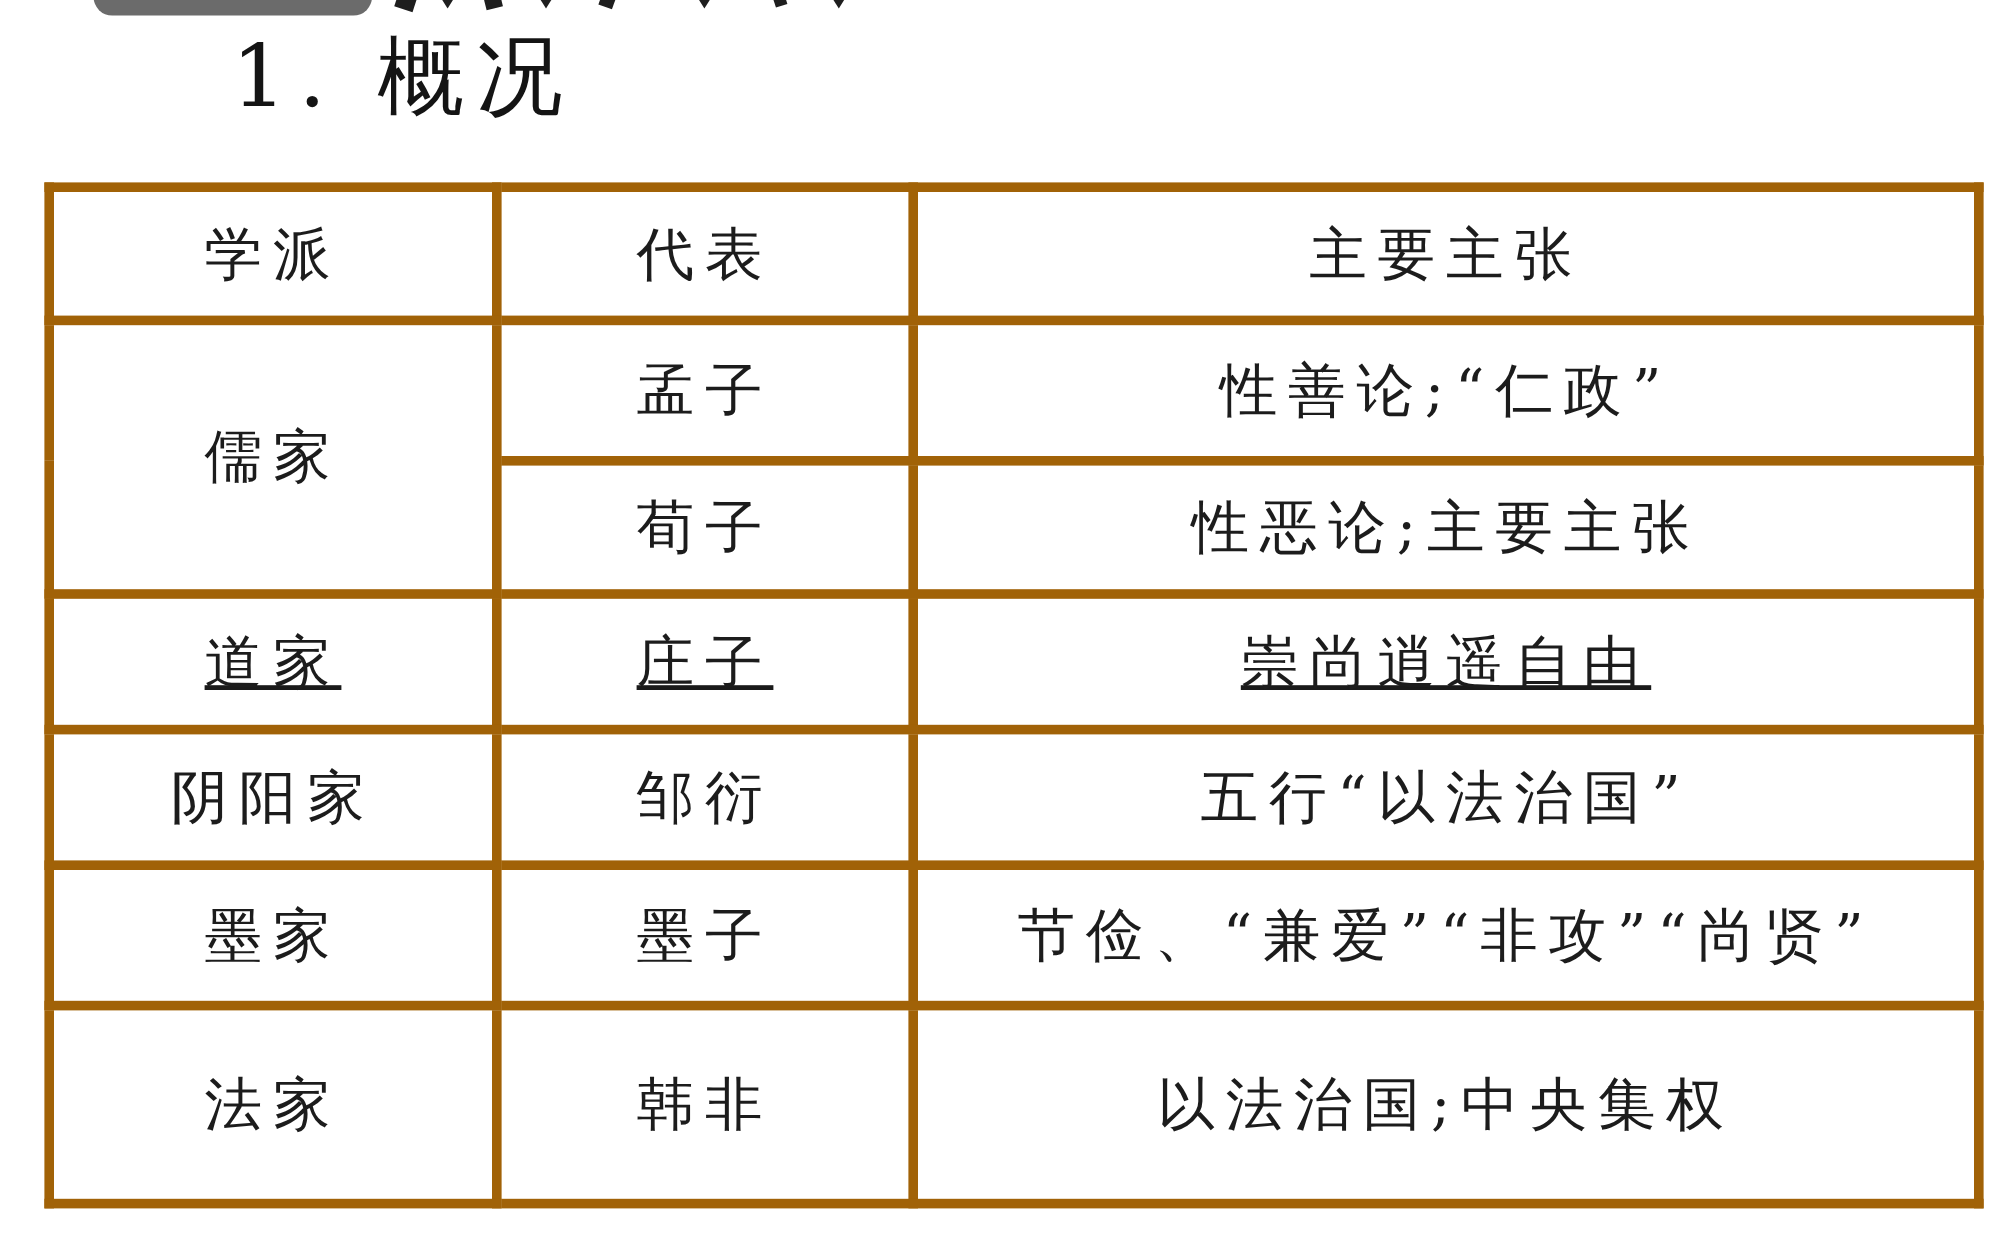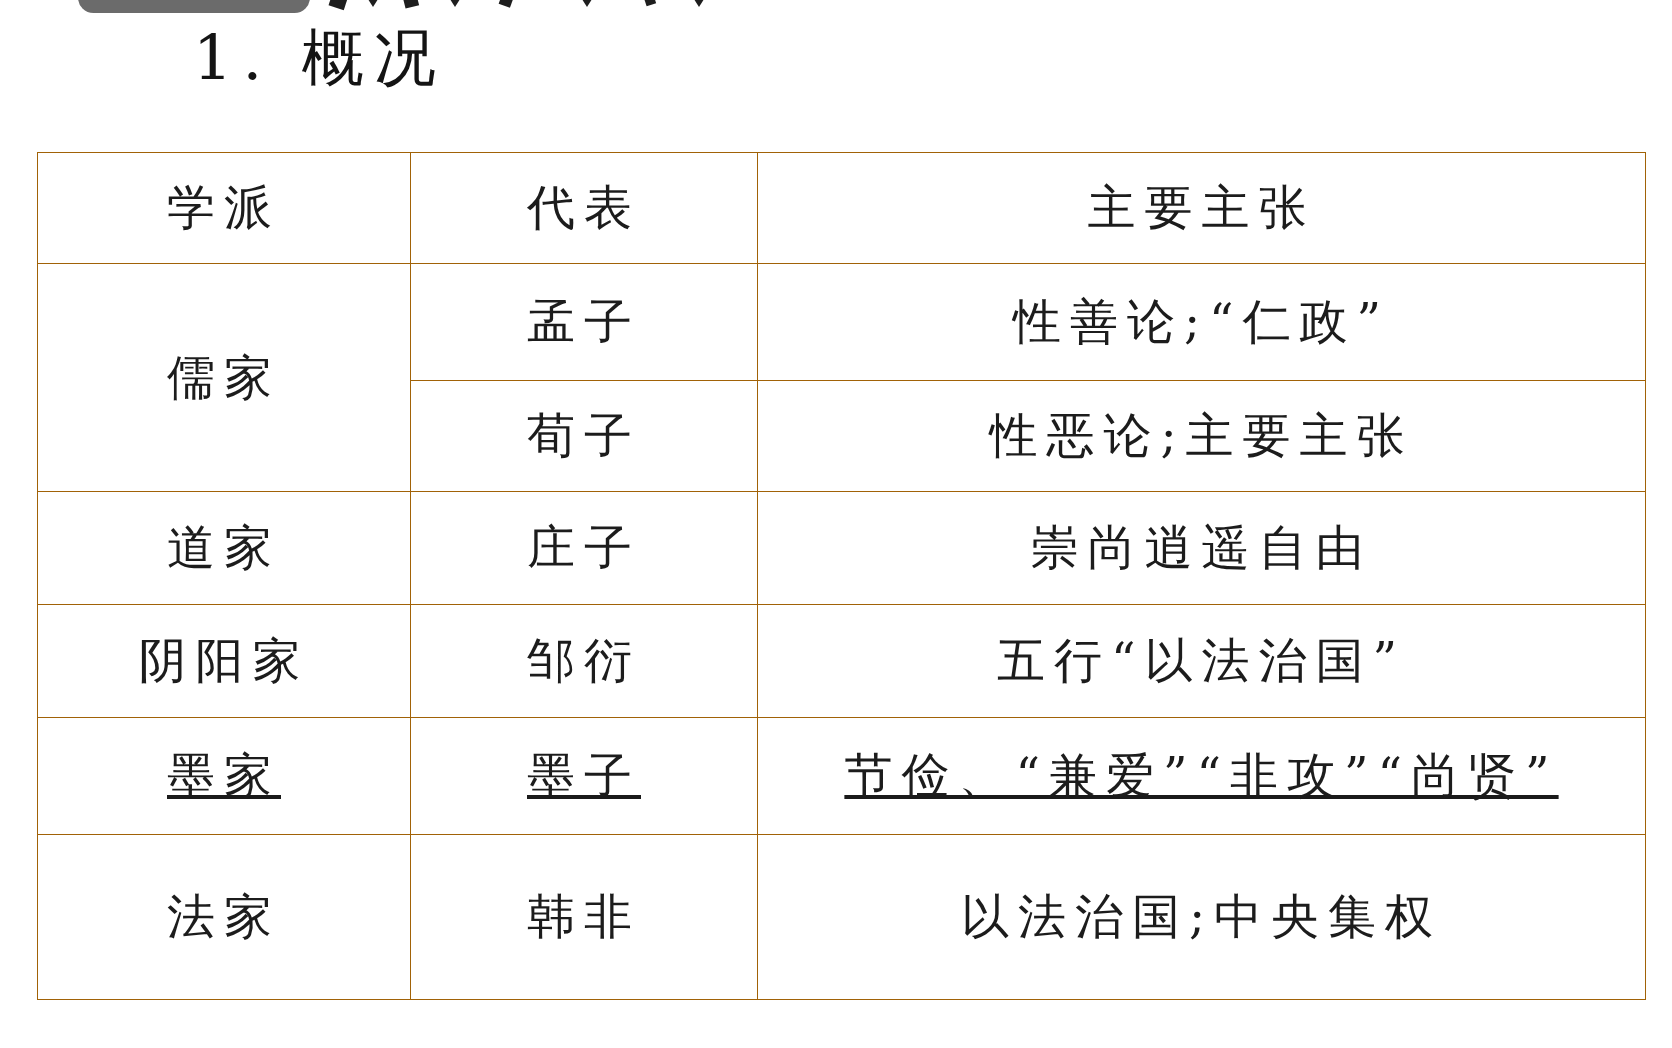--- a/index.html
+++ b/index.html
@@ -39,56 +39,56 @@
     border-right: 7px solid transparent;
     border-top: 11px solid #1e1e1e;
     width: 0; height: 0;
   }
 
   
   .heading {
     position: absolute;
     left: 193px;
     top: 22px;
-    font-size: 62px;
+    font-size: 72px;
     line-height: 1.15;
     letter-spacing: 10px;
     color: #141414;
     white-space: pre;
   }
 
   
   table.overview {
     position: absolute;
     left: 37px;
     top: 152px;
     width: 1608px;
     border-collapse: collapse;
     table-layout: fixed;
   }
   table.overview,
   table.overview td {
-    border: 1px solid #a16207;
+    border: 8px solid #a16207;
   }
   table.overview td {
     text-align: center;
     vertical-align: middle;
     font-size: 48px;
     letter-spacing: 9px;
     color: #1c1c1c;
     padding: 0;
     white-space: nowrap;
     overflow: hidden;
   }
   tr.r-head   { height: 111px; }
   tr.r-mengzi { height: 117px; }
   tr.r-xunzi  { height: 111px; }
-  tr.r-daojia { height: 113px; }
+  tr.r-daojia { height: 113px; text-decoration: underline; }
   tr.r-yinyang{ height: 113px; }
-  tr.r-mojia  { height: 117px; text-decoration: underline; }
+  tr.r-mojia  { height: 117px; }
   tr.r-fajia  { height: 165px; }
 </style>
 </head>
 <body>
 
 <div class="badge-cut"></div>
 
 <div>
   <span class="frag" style="left:330px; width:16px; height:12px; transform:rotate(18deg);"></span>
   <span class="frag tri" style="left:366px;"></span>

